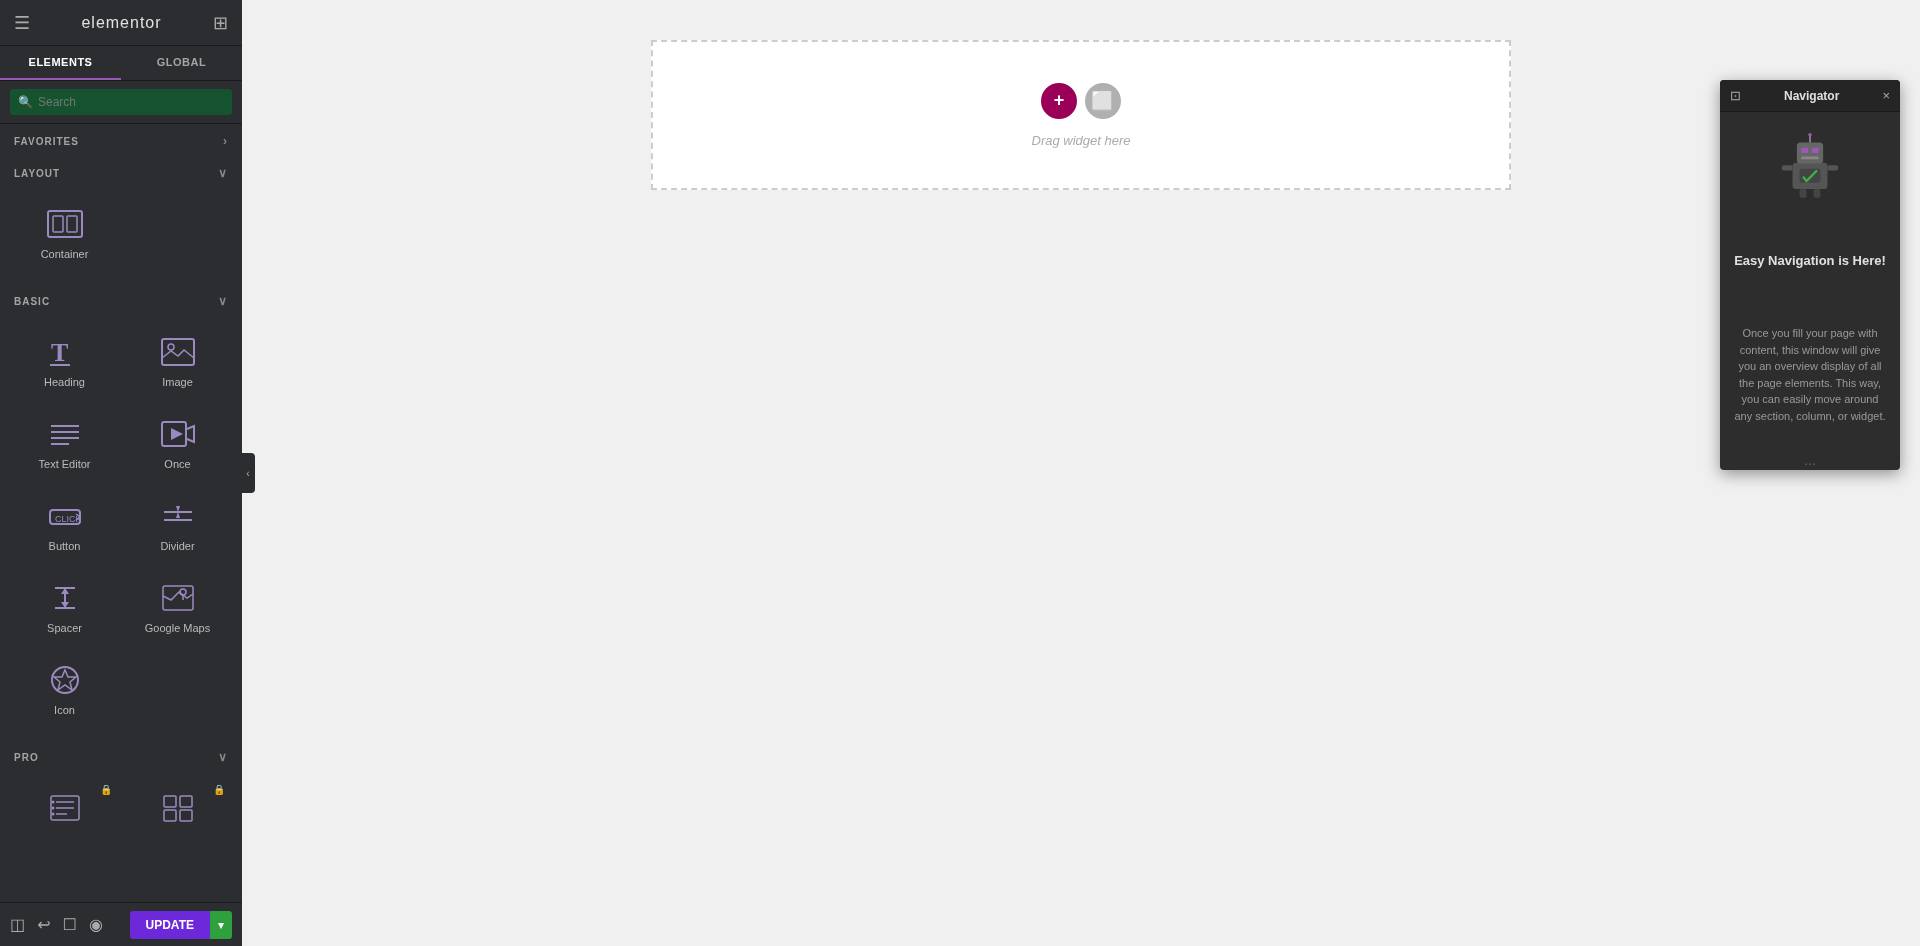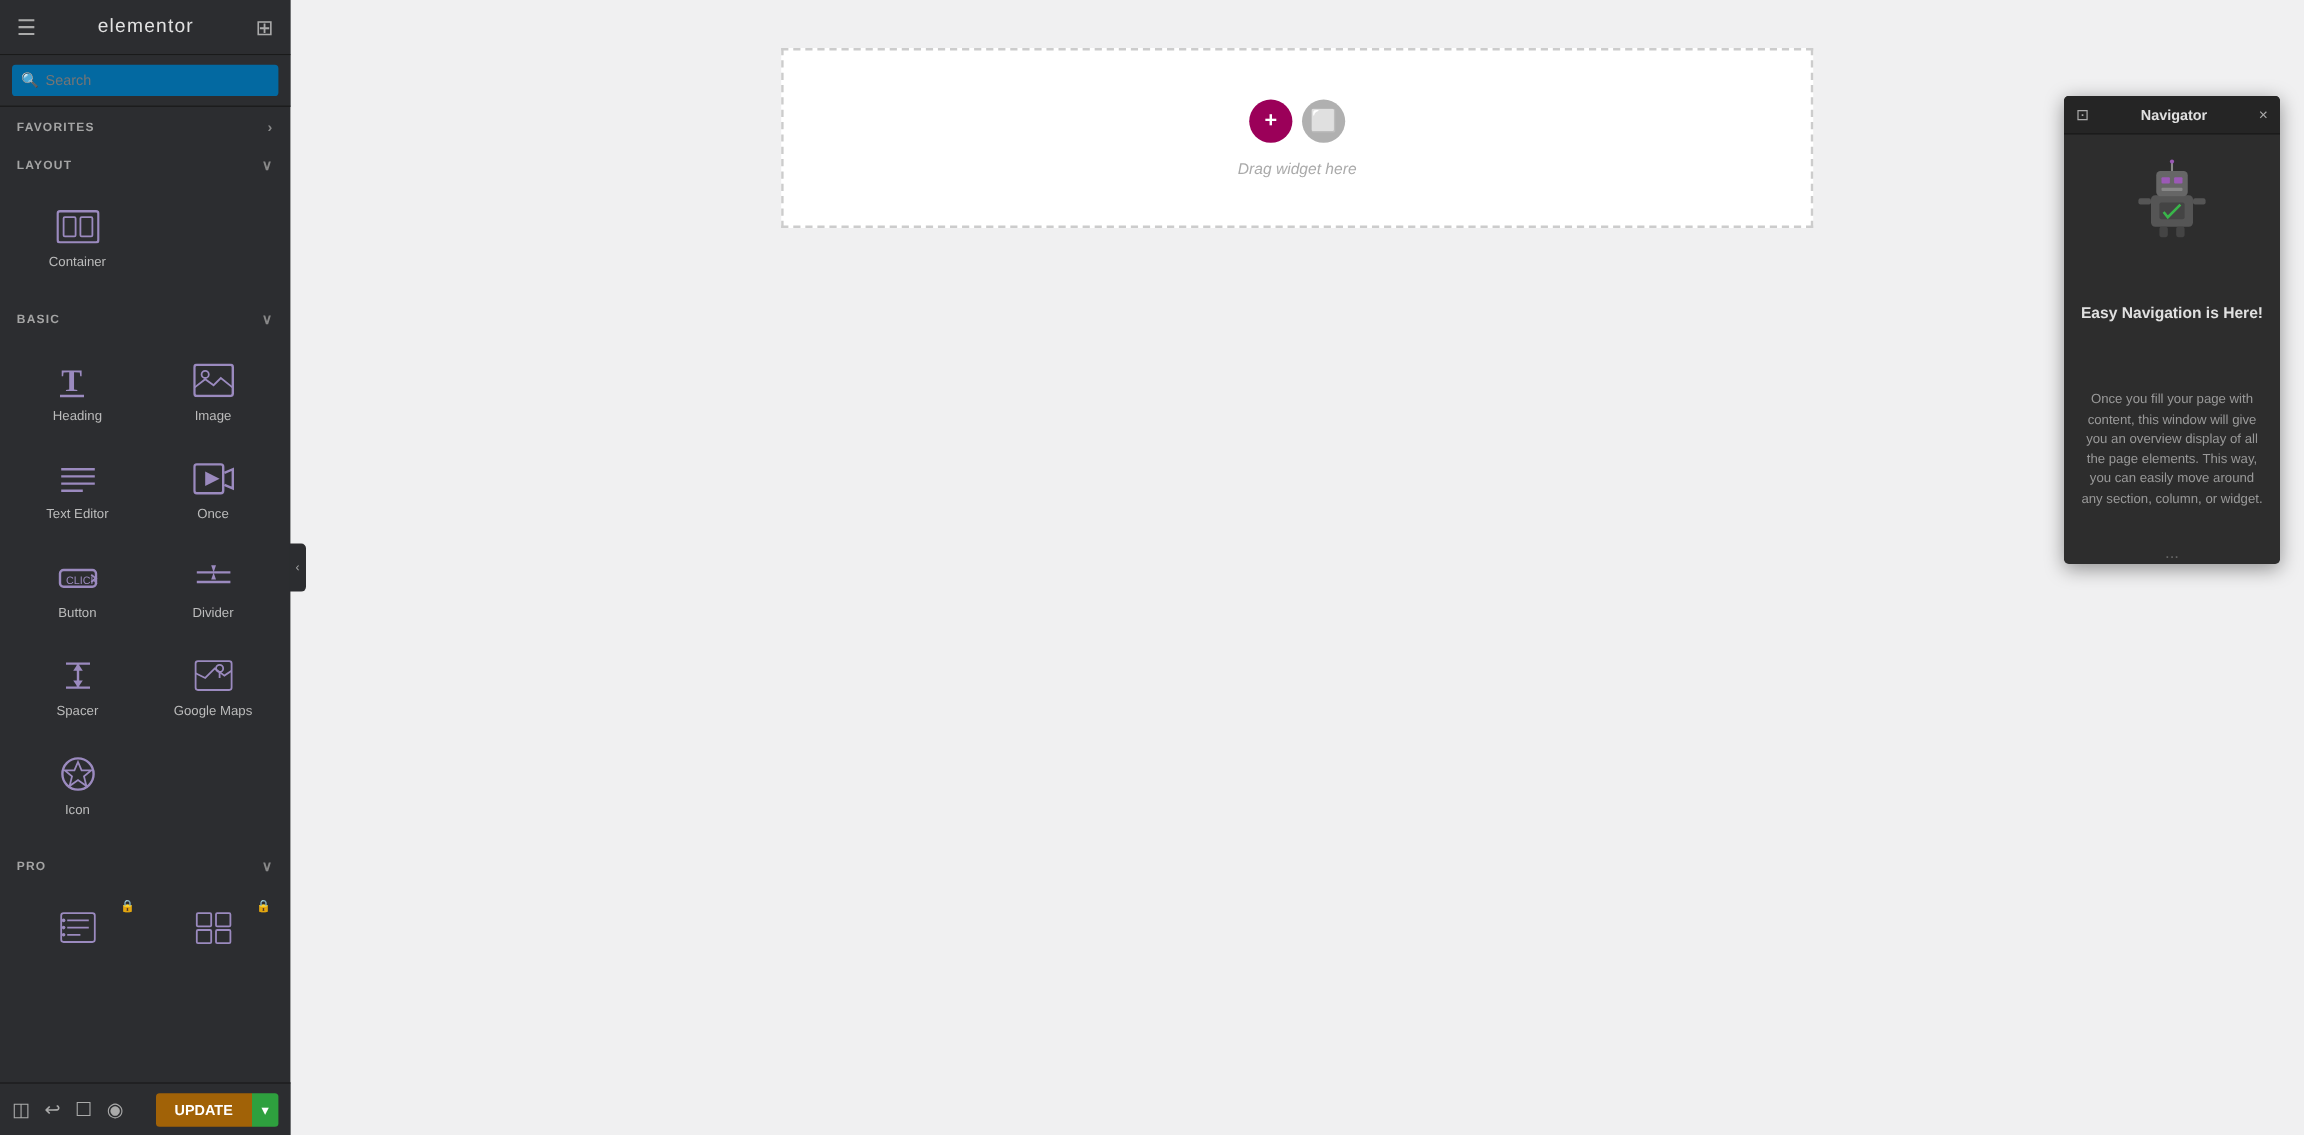--- a/index.html
+++ b/index.html
@@ -52,21 +52,21 @@
       border-bottom: 2px solid #9b59b6;
     }
 
     #sidebar-search {
       padding: 8px 10px;
       background: #2c2d30;
       border-bottom: 1px solid #1a1a1a;
     }
     #sidebar-search input {
       width: 100%;
-      background: #0369a1;
+      background: #14532d;
       border: none;
       border-radius: 3px;
       padding: 6px 10px 6px 28px;
       color: #ccc;
       font-size: 12px;
       outline: none;
     }
     .search-wrapper { position: relative; }
     .search-wrapper .search-icon-inner {
       position: absolute;
@@ -162,21 +162,21 @@
       display: flex;
       align-items: center;
       justify-content: space-between;
       padding: 0 10px;
     }
 
     .footer-icons { display: flex; gap: 12px; align-items: center; }
     .footer-icon { color: #aaa; font-size: 16px; cursor: pointer; }
 
     .update-btn {
-      background: #a16207;
+      background: #6d28d9;
       color: #fff;
       border: none;
       padding: 7px 16px;
       border-radius: 3px 0 0 3px;
       font-size: 12px;
       font-weight: 600;
       cursor: pointer;
       text-align: center;
     }
     .update-arrow-btn {
@@ -333,20 +333,24 @@
 <body>
 
 <div id="sidebar">
 
   <div id="sidebar-header">
     <span class="header-icon">☰</span>
     <span class="header-logo">elementor</span>
     <span class="header-icon">⊞</span>
   </div>
 
+  <div id="sidebar-tabs">
+    <div class="sidebar-tab active">ELEMENTS</div>
+    <div class="sidebar-tab">GLOBAL</div>
+  </div>
 
   <div id="sidebar-search">
     <div class="search-wrapper">
       <span class="search-icon-inner">🔍</span>
       <input type="text" placeholder="Search" style="">
     </div>
   </div>
 
   <div id="sidebar-content">
 

